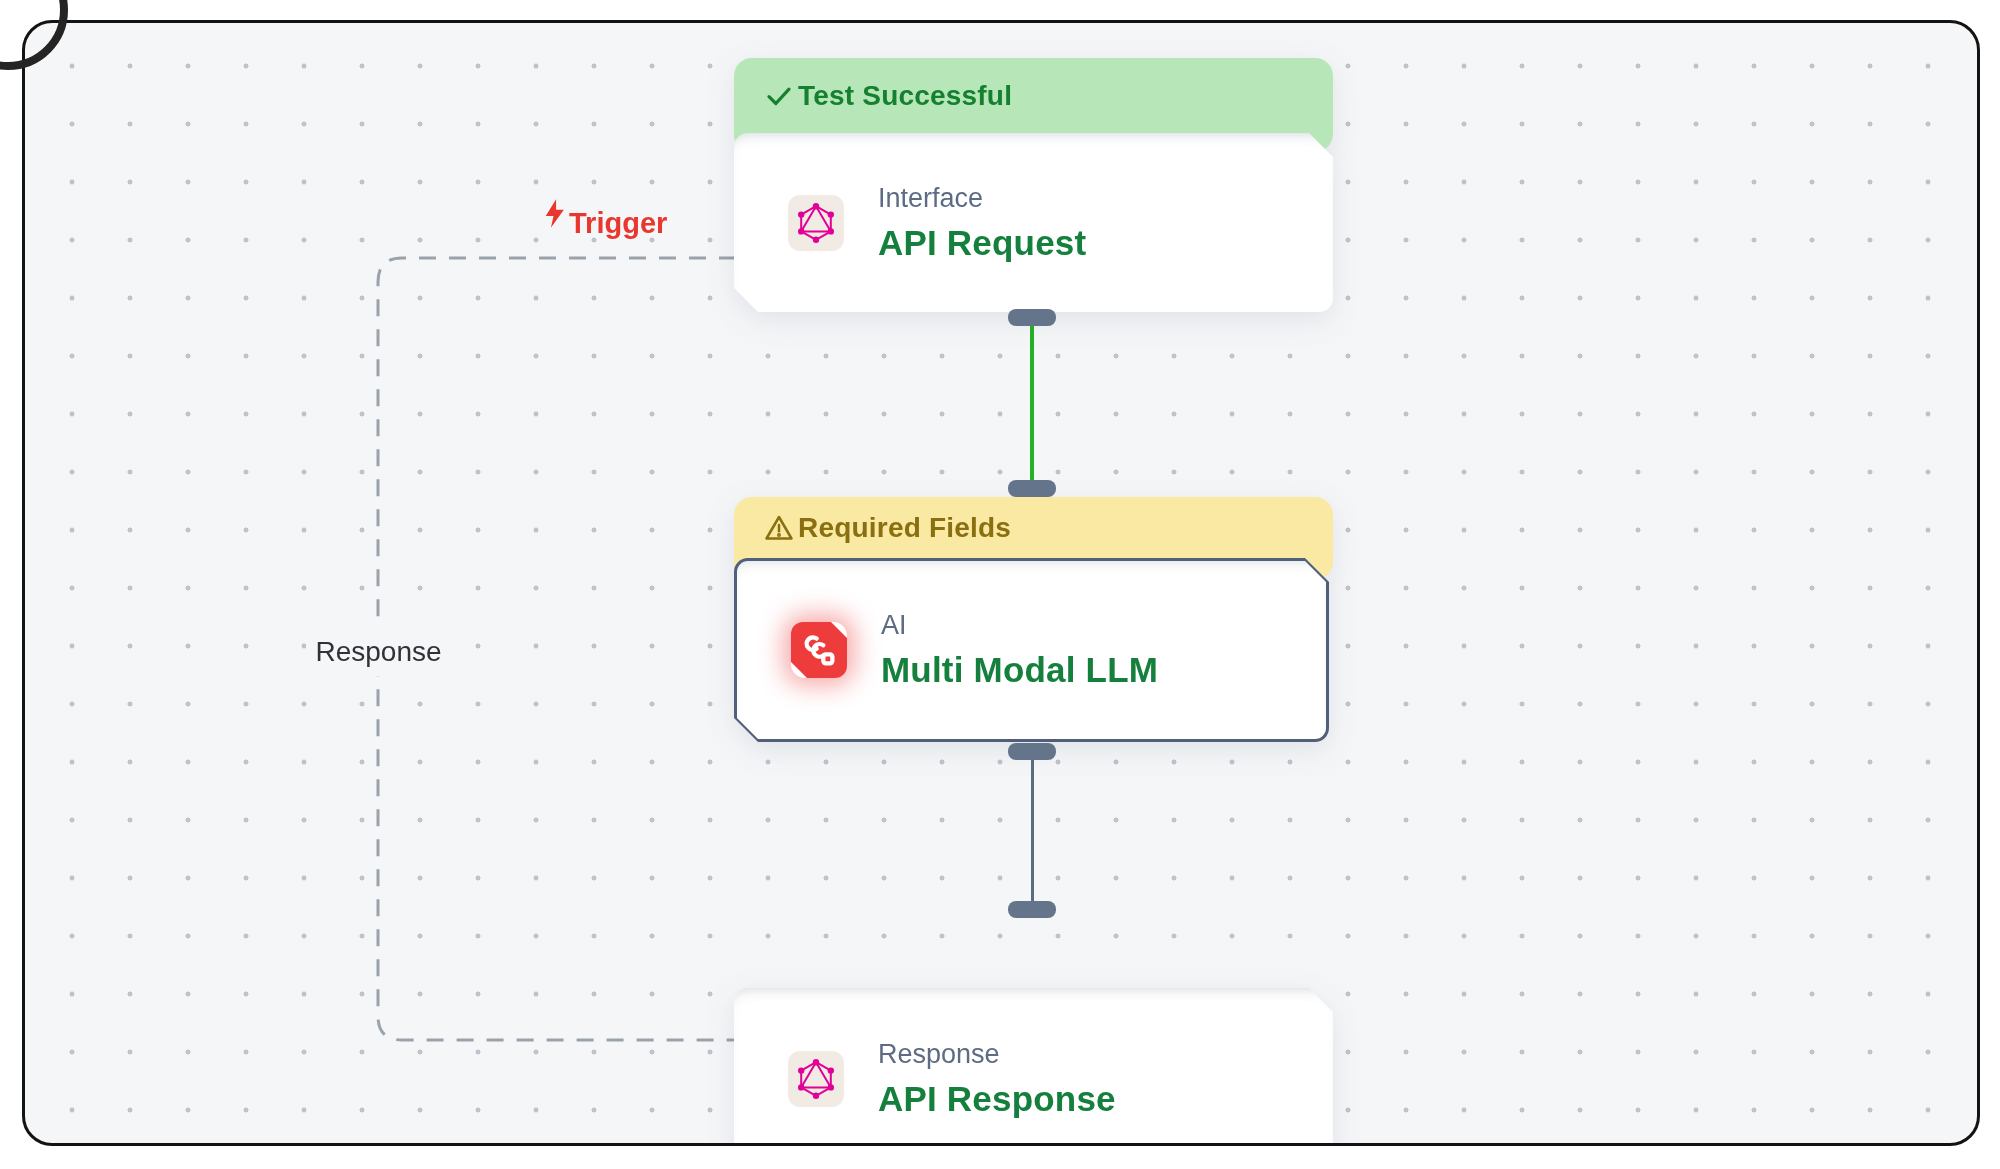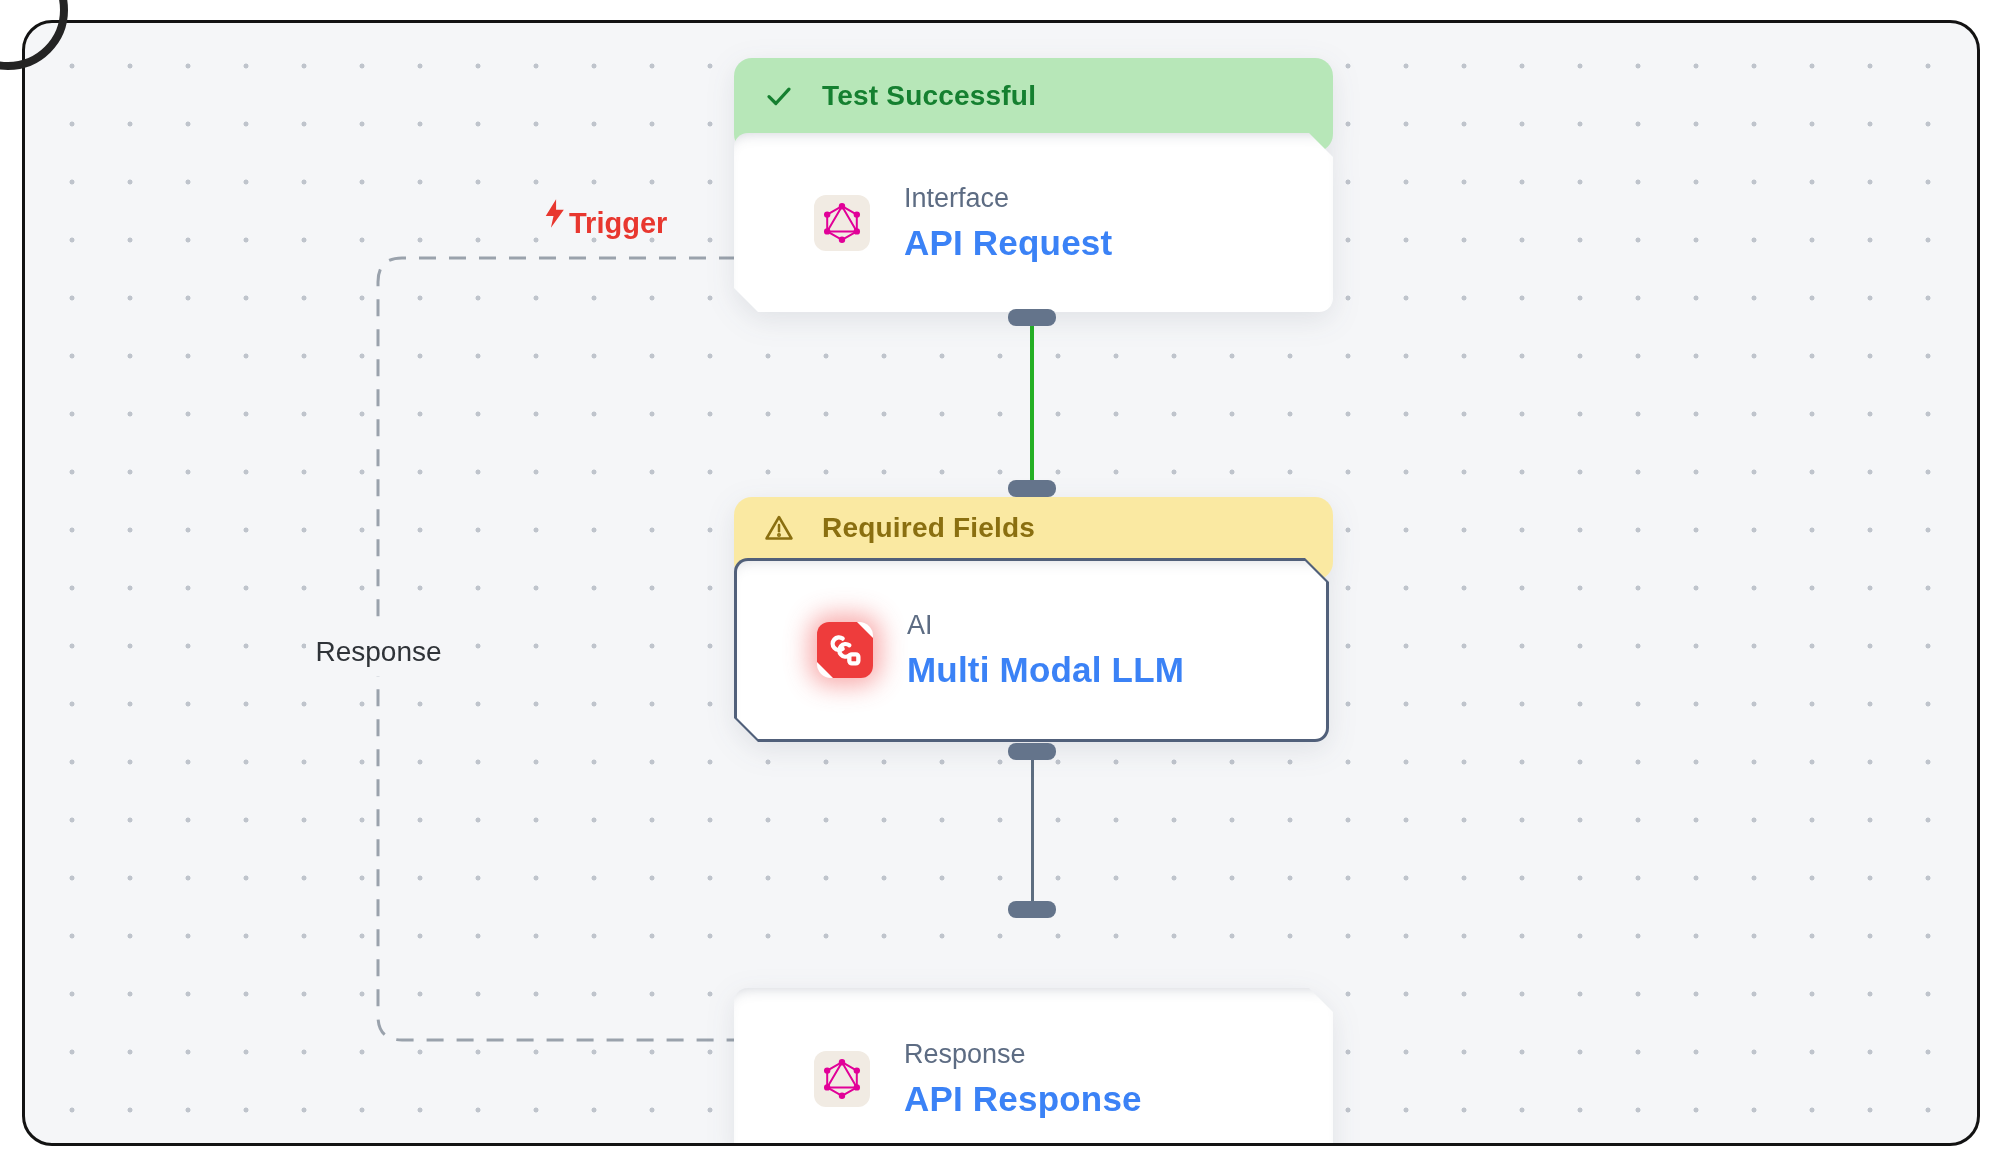--- a/index.html
+++ b/index.html
@@ -16,44 +16,44 @@
     background-image:radial-gradient(circle,#bfc4cc 2.2px,rgba(0,0,0,0) 2.8px);
     background-size:58px 58px;background-position:18px 14px;}
   .world{position:absolute;left:-25px;top:-23px;width:2000px;height:1169px;}
 
   svg.edge-layer{position:absolute;left:0;top:0;z-index:1;}
   .conn-line{position:absolute;z-index:2;}
   .handle{position:absolute;width:48px;height:17px;border-radius:8px;z-index:4;}
 
   .node{position:absolute;width:599px;z-index:3;filter:drop-shadow(0 8px 14px rgba(50,60,80,.10));}
   .node-header{position:absolute;left:0;right:0;top:0;border-radius:18px;z-index:1;}
-  .status-row{display:flex;align-items:center;gap:28px;padding-left:30px;}
+  .status-row{display:flex;align-items:center;gap:4px;padding-left:30px;}
   .status-label{font-size:28px;font-weight:600;letter-spacing:.2px;}
   .status-icon{display:flex;align-items:center;}
 
   .card{position:absolute;left:0;right:0;background:#ffffff;z-index:2;border-radius:14px;
     clip-path:polygon(0 0, calc(100% - 24px) 0, 100% 24px, 100% 100%, 24px 100%, 0 calc(100% - 24px));
     box-shadow:inset 0 10px 14px -10px rgba(80,90,110,.28);}
   .card-outer{position:absolute;left:0;right:4px;z-index:2;border-radius:14px;
     clip-path:polygon(0 0, calc(100% - 24px) 0, 100% 24px, 100% 100%, 24px 100%, 0 calc(100% - 24px));}
   .card-inner{position:absolute;left:3px;right:3px;top:3px;bottom:3px;background:#ffffff;border-radius:11px;
     clip-path:polygon(0 0, calc(100% - 21px) 0, 100% 21px, 100% 100%, 21px 100%, 0 calc(100% - 21px));
     box-shadow:inset 0 10px 14px -10px rgba(80,90,110,.22);}
 
-  .content{display:flex;align-items:center;gap:34px;padding-left:80px;height:100%;}
+  .content{display:flex;align-items:center;gap:34px;padding-left:54px;height:100%;}
   .icon-tile{width:56px;height:56px;border-radius:12px;display:flex;align-items:center;justify-content:center;flex:0 0 auto;}
   .tile-beige{background:#f1ebe3;}
   .ai-glow{position:relative;width:56px;height:56px;border-radius:14px;flex:0 0 auto;
     box-shadow:0 0 24px 8px rgba(240,70,70,.45);}
   .ai-tile{position:absolute;inset:0;background:#ee3c3c;border-radius:12px;
     clip-path:polygon(0 0, calc(100% - 16px) 0, 100% 16px, 100% 100%, 16px 100%, 0 calc(100% - 16px));
     display:flex;align-items:center;justify-content:center;}
   .text-block{display:flex;flex-direction:column;}
   .category{font-size:27px;color:#5d6c83;margin-bottom:9px;}
-  .title{font-size:35px;font-weight:700;color:#3b82f6;letter-spacing:.2px;}
+  .title{font-size:35px;font-weight:700;color:#15803d;letter-spacing:.2px;}
 
   .trigger-label{position:absolute;left:540px;top:186px;display:flex;align-items:center;gap:2px;z-index:5;}
   .trigger-text{font-size:29px;font-weight:700;margin-top:21px;}
   .response-label{position:absolute;left:306px;top:628px;width:145px;text-align:center;
     background:#f5f6f8;padding:8px 0;font-size:28px;z-index:5;}
 </style>
 </head>
 <body>
 
 <div class="root">

